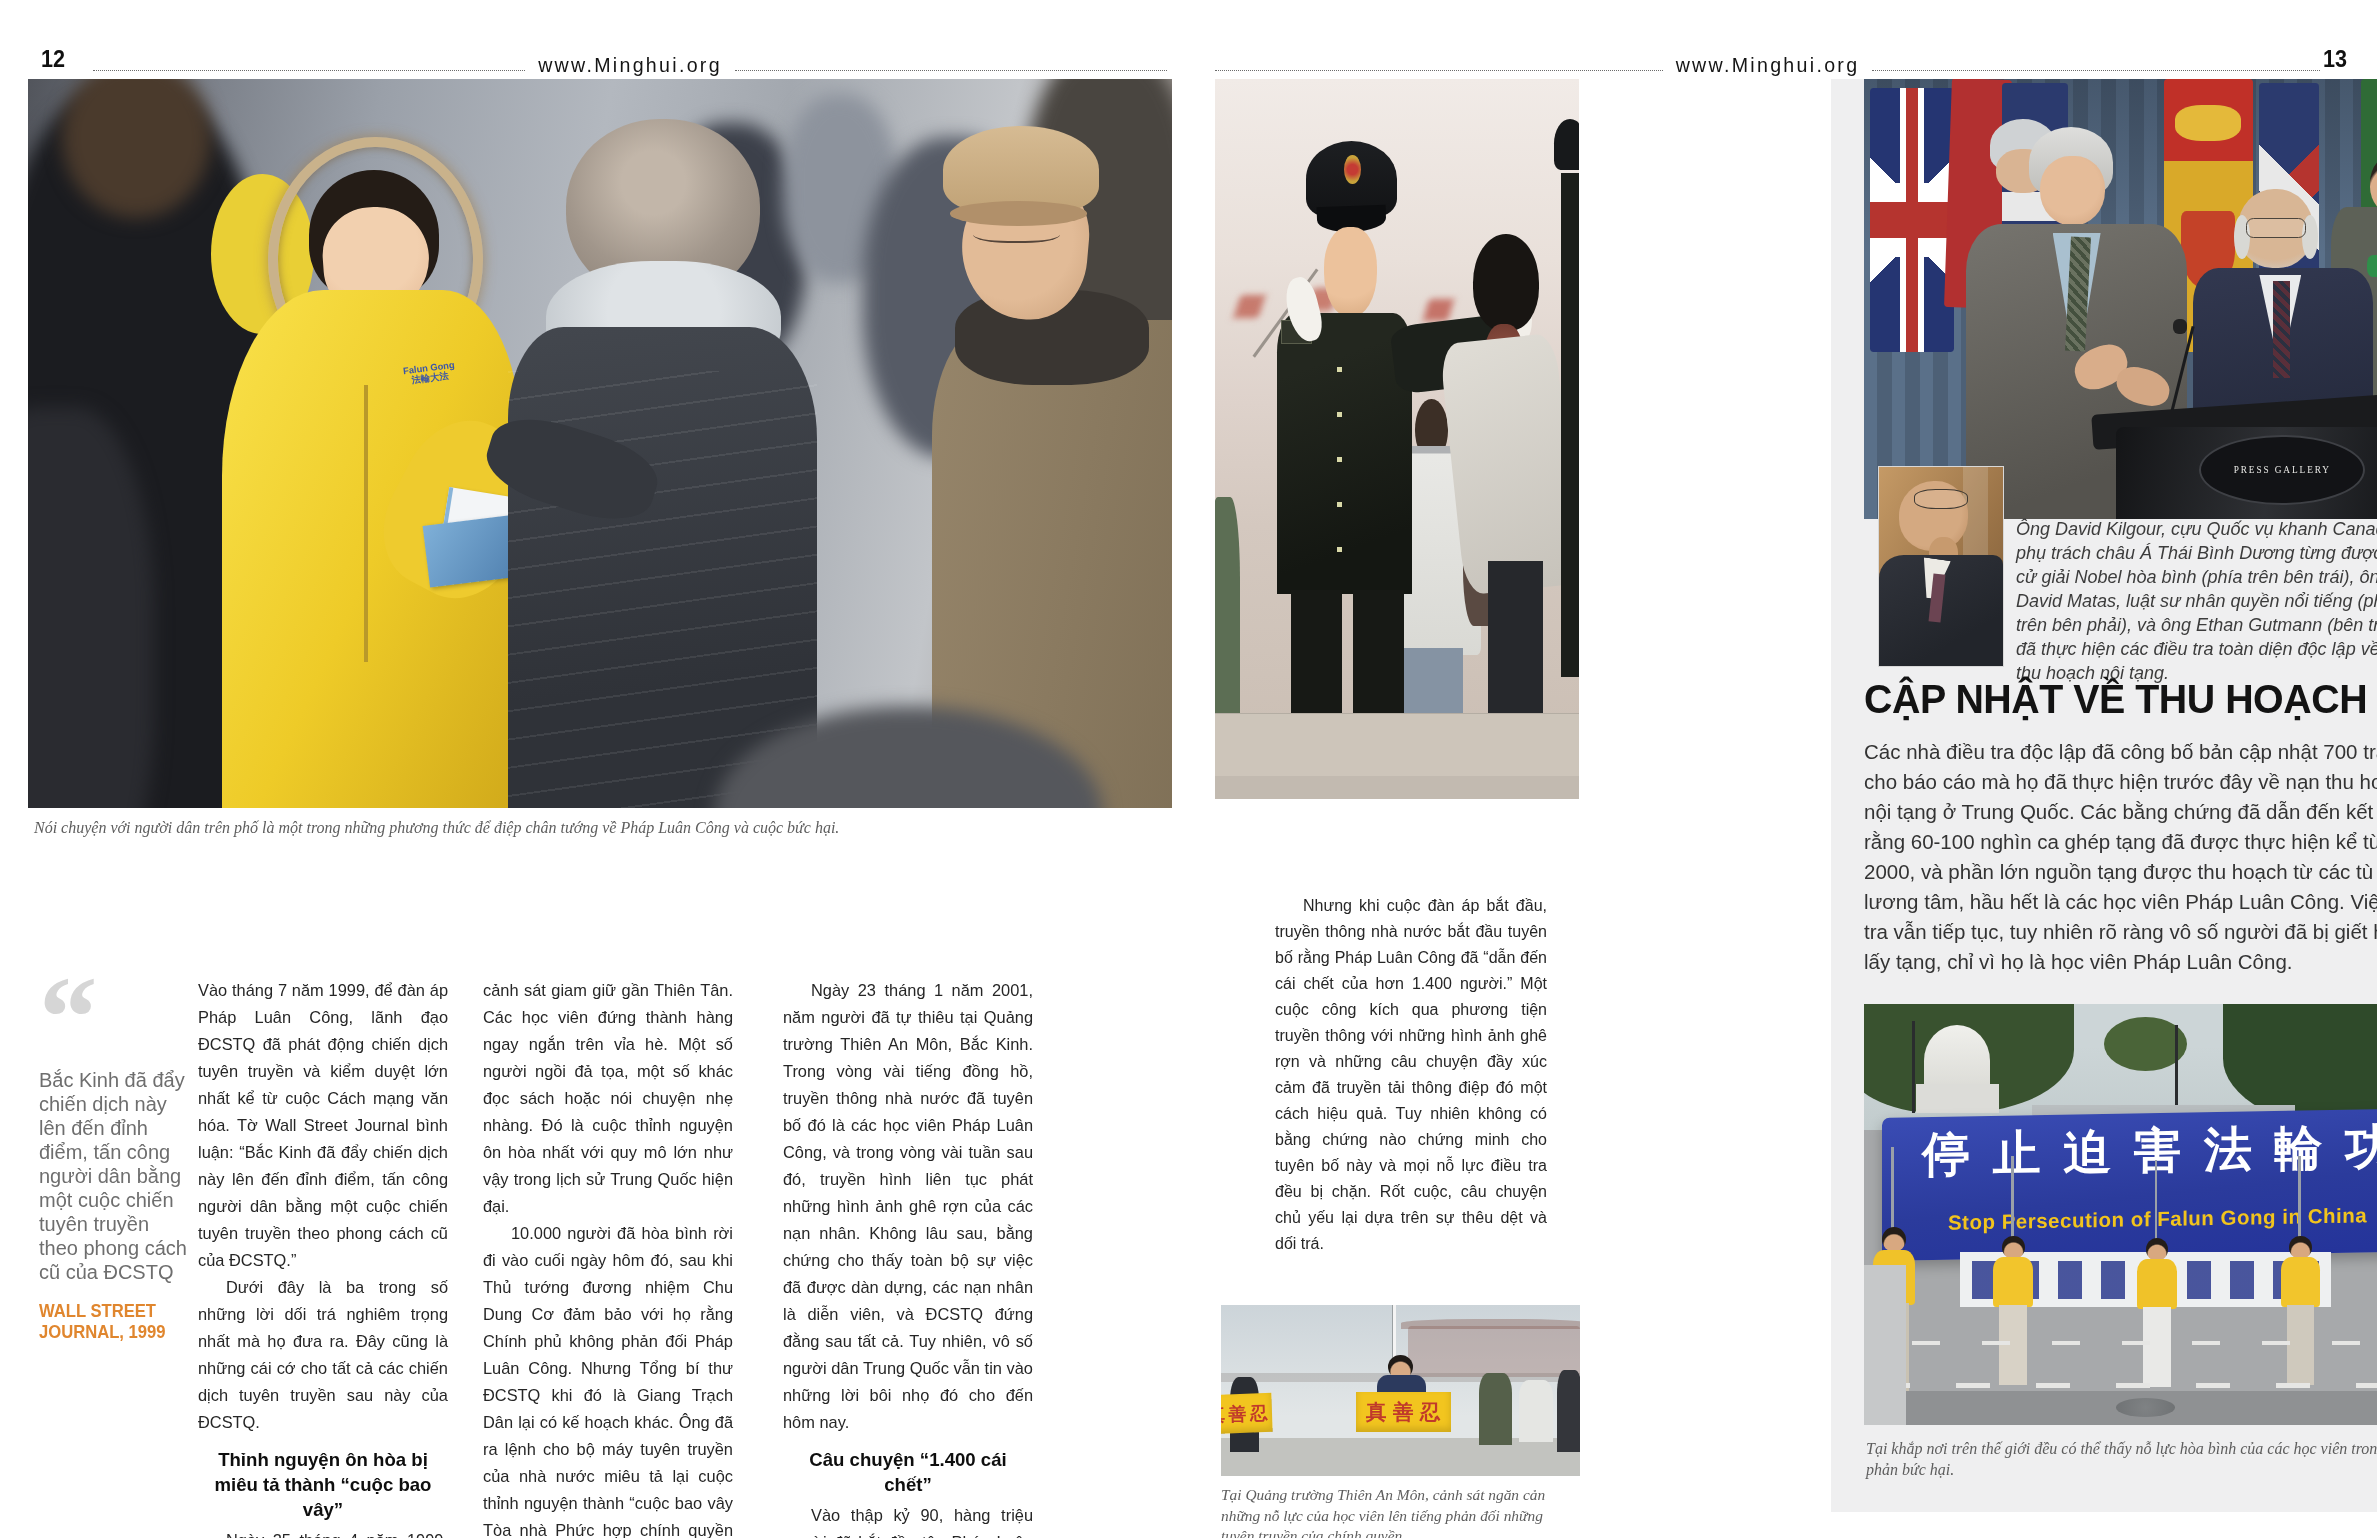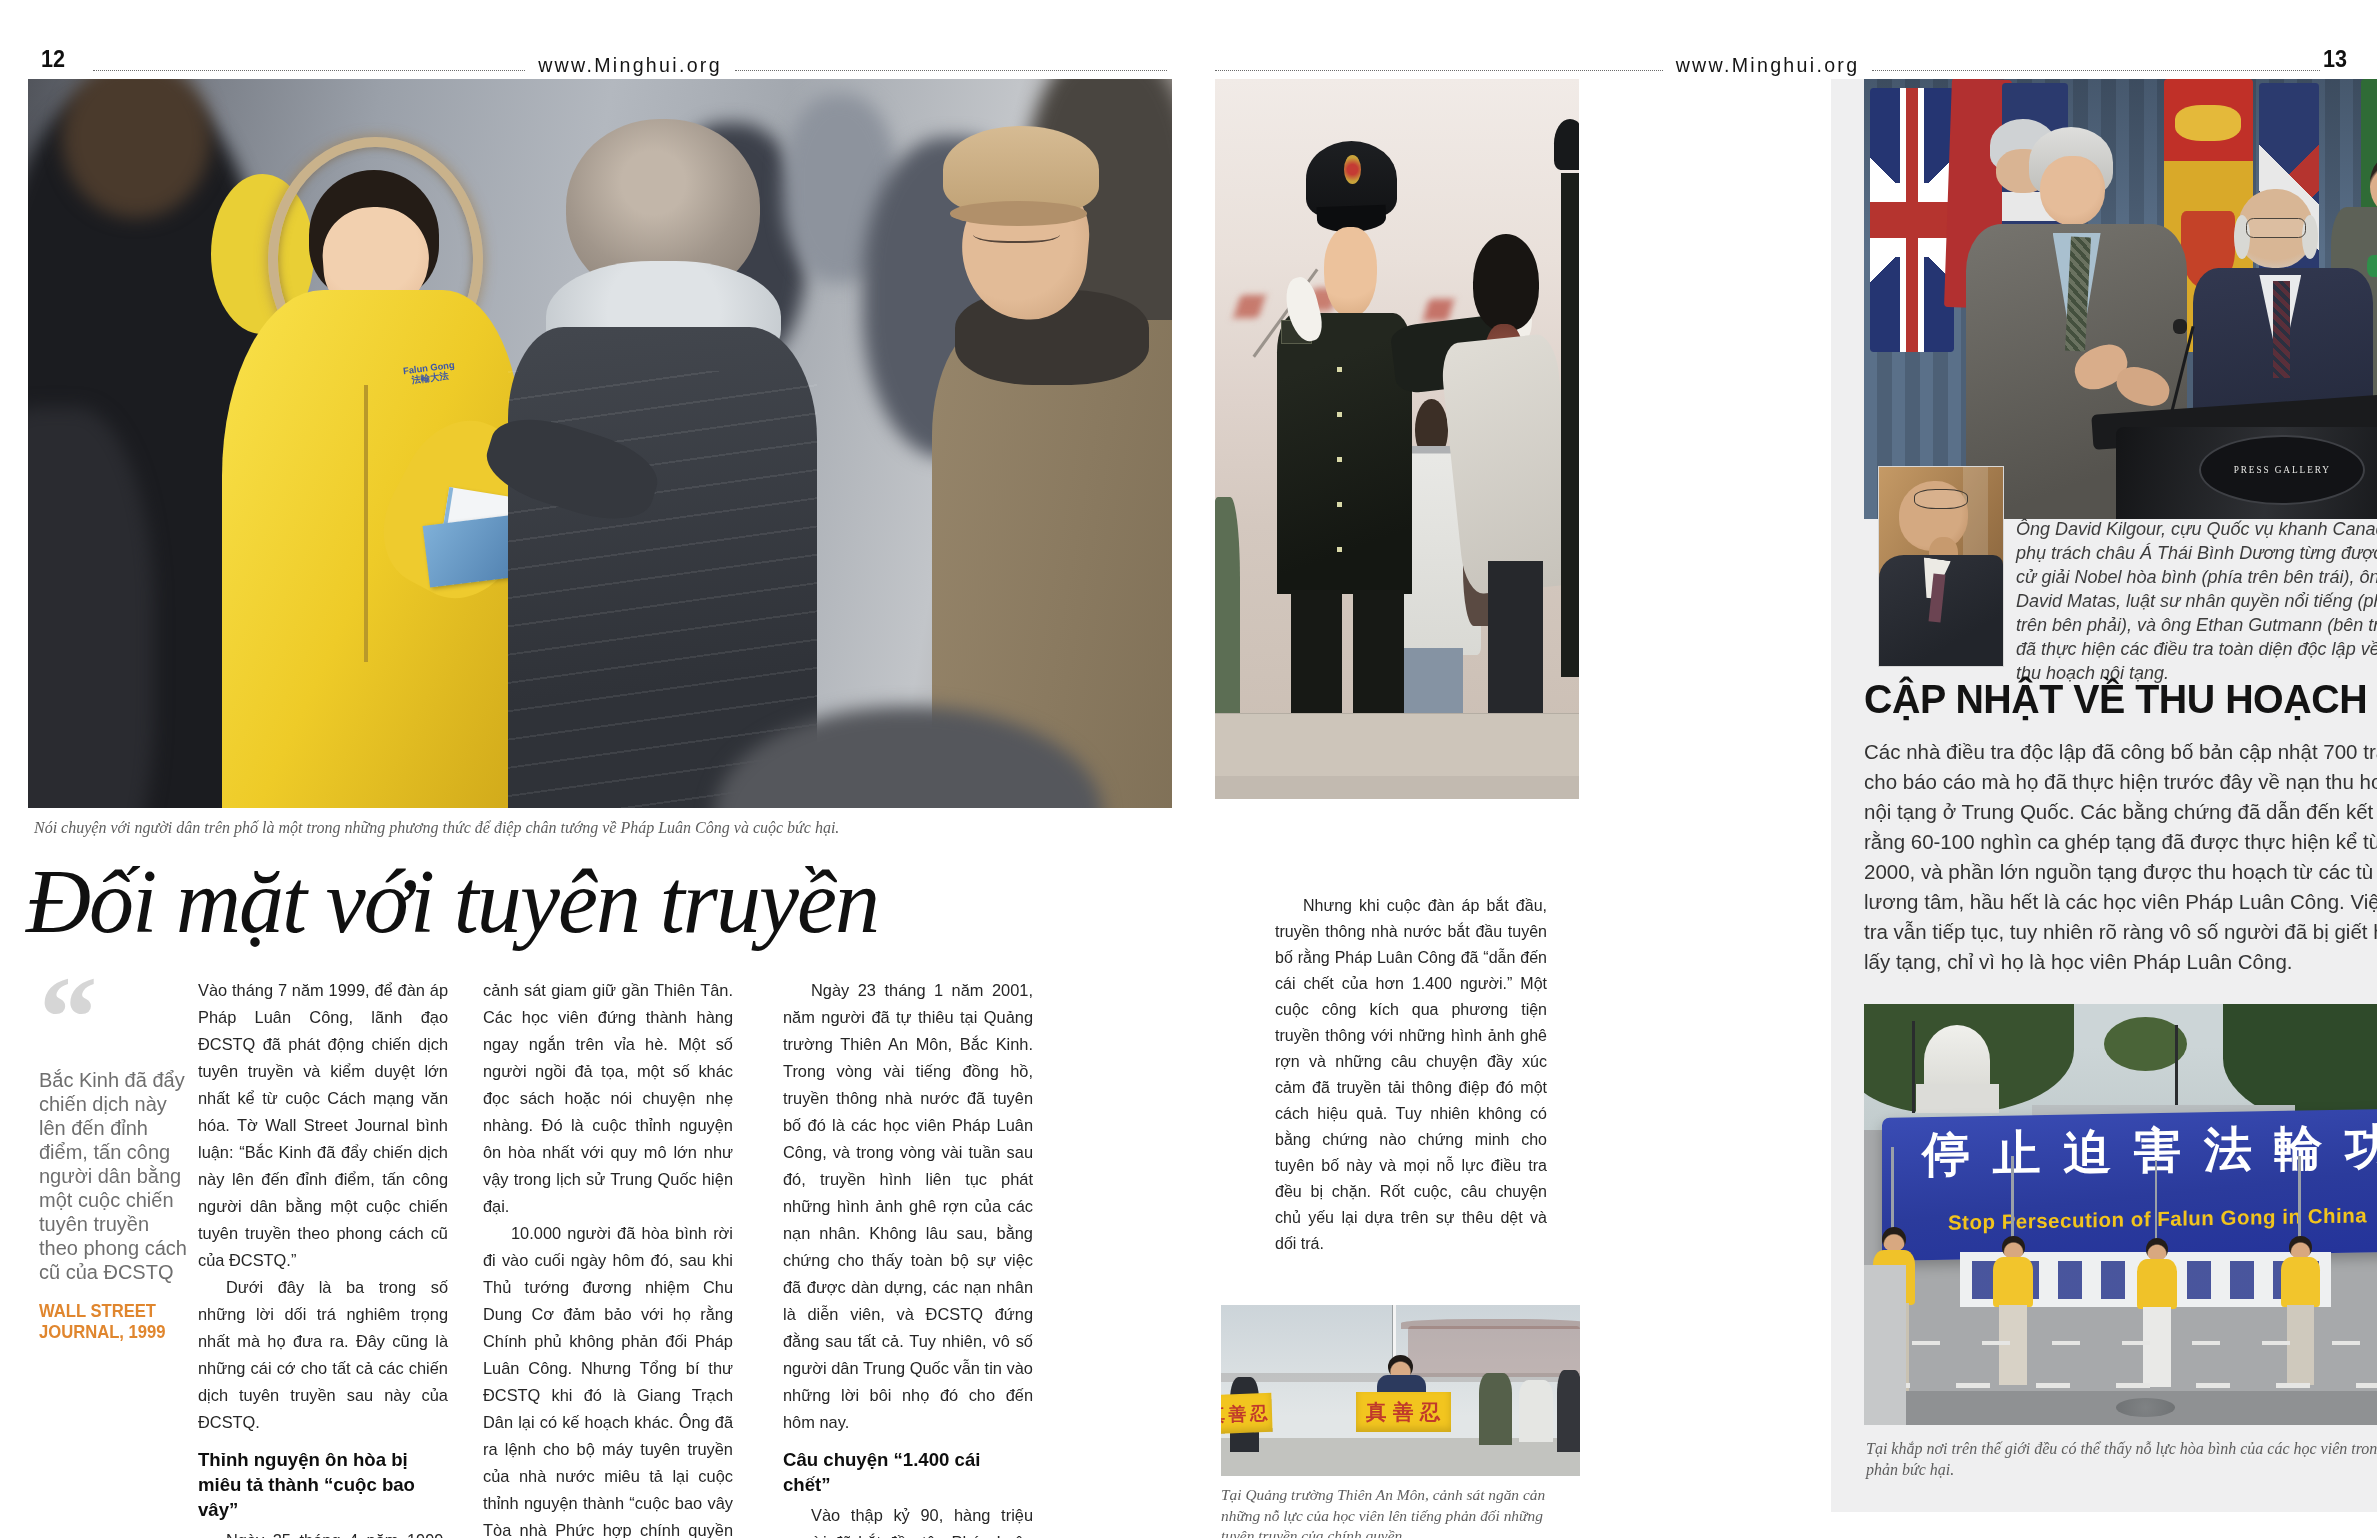--- a/index.html
+++ b/index.html
@@ -24,21 +24,21 @@
   .cap-serif{position:absolute;font-family:"Liberation Serif",serif;font-style:italic;
              color:#5d5d5d;font-size:15.4px;line-height:20.5px;}
   .cap-sans{position:absolute;font-style:italic;color:#3c3c3c;font-size:18px;line-height:24px;}
 
   
   .title{position:absolute;font-family:"Liberation Serif",serif;font-style:italic;
          font-size:90px;letter-spacing:-1.9px;color:#101010;white-space:nowrap;}
   .col{position:absolute;font-size:16.4px;line-height:27px;text-align:justify;color:#262626;}
   .col p{margin:0;}
   .col p.ind{text-indent:28px;}
-  .col h3{margin:11.2px 0 4.7px 0;font-size:18.6px;line-height:25px;color:#0e0e0e;text-align:left;}
+  .col h3{margin:11.2px 0 4.7px 0;font-size:18.6px;line-height:25px;color:#0e0e0e;text-align:center;}
   .quote-mark{font-family:"Liberation Serif",serif;font-weight:bold;font-size:117px;line-height:65px;
               color:#d6d6d6;letter-spacing:-5.6px;}
   .quote-text{margin-top:18.6px;font-size:20px;line-height:24px;color:#6e6e6e;}
   .quote-attr{margin-top:17px;font-size:17.7px;line-height:21.4px;font-weight:bold;color:#e0862e;
               transform:scaleX(.94);transform-origin:left;}
 
   
   .panel{position:absolute;background:#efeff0;}
   .feat-head{position:absolute;font-size:41px;font-weight:bold;color:#131313;letter-spacing:-0.5px;
              transform:scaleX(.96);transform-origin:left;white-space:nowrap;}
@@ -109,21 +109,20 @@
     <div class="abs" style="left:81%;top:29%;width:17%;height:13%;background:#3a3632;border-radius:40%;"></div>
     <div class="abs" style="left:81.6%;top:13.5%;width:11%;height:19.5%;background:radial-gradient(circle at 40% 45%,#e2bb97 55%,#caa17c 100%);border-radius:50% 42% 46% 54%;transform:rotate(5deg);"></div>
     <div class="abs" style="left:80%;top:6.5%;width:13.6%;height:12%;background:linear-gradient(180deg,#d6bb93,#c0a276);border-radius:50% 50% 32% 32%;"></div>
     <div class="abs" style="left:80.6%;top:16.8%;width:12%;height:3.4%;background:#b1906a;border-radius:50%;"></div>
     <div class="abs" style="left:82.6%;top:19.6%;width:7.6%;height:2.6%;border-bottom:2.8px solid #55453a;border-radius:40%;"></div>
 
     <div class="blob" style="left:60%;top:86%;width:34%;height:30%;background:#55575c;border-radius:50%;"></div>
   </div>
   <div class="cap-serif" style="left:34px;top:818px;width:1025px;font-size:16px;">Nói chuyện với người dân trên phố là một trong những phương thức để điệp chân tướng về Pháp Luân Công và cuộc bức hại.</div>
 
-  <div class="title" style="left:26px;top:850px;">Đối mặt với tuyên truyền</div>
 
   <div class="abs" style="left:39px;top:984px;width:149px;">
     <div class="quote-mark">“</div>
     <div class="quote-text">Bắc Kinh đã đẩy chiến dịch này lên đến đỉnh điểm, tấn công người dân bằng một cuộc chiến tuyên truyền theo phong cách cũ của ĐCSTQ</div>
     <div class="quote-attr">WALL STREET JOURNAL, 1999</div>
   </div>
 
   <div class="col" style="left:198px;top:977px;width:250px;">
     <p>Vào tháng 7 năm 1999, để đàn áp Pháp Luân Công, lãnh đạo ĐCSTQ đã phát động chiến dịch tuyên truyền và kiểm duyệt lớn nhất kể từ cuộc Cách mạng văn hóa. Tờ Wall Street Journal bình luận: “Bắc Kinh đã đẩy chiến dịch này lên đến đỉnh điểm, tấn công người dân bằng một cuộc chiến tuyên truyền theo phong cách cũ của ĐCSTQ.”</p>
     <p class="ind">Dưới đây là ba trong số những lời dối trá nghiêm trọng nhất mà họ đưa ra. Đây cũng là những cái cớ cho tất cả các chiến dịch tuyên truyền sau này của ĐCSTQ.</p>

